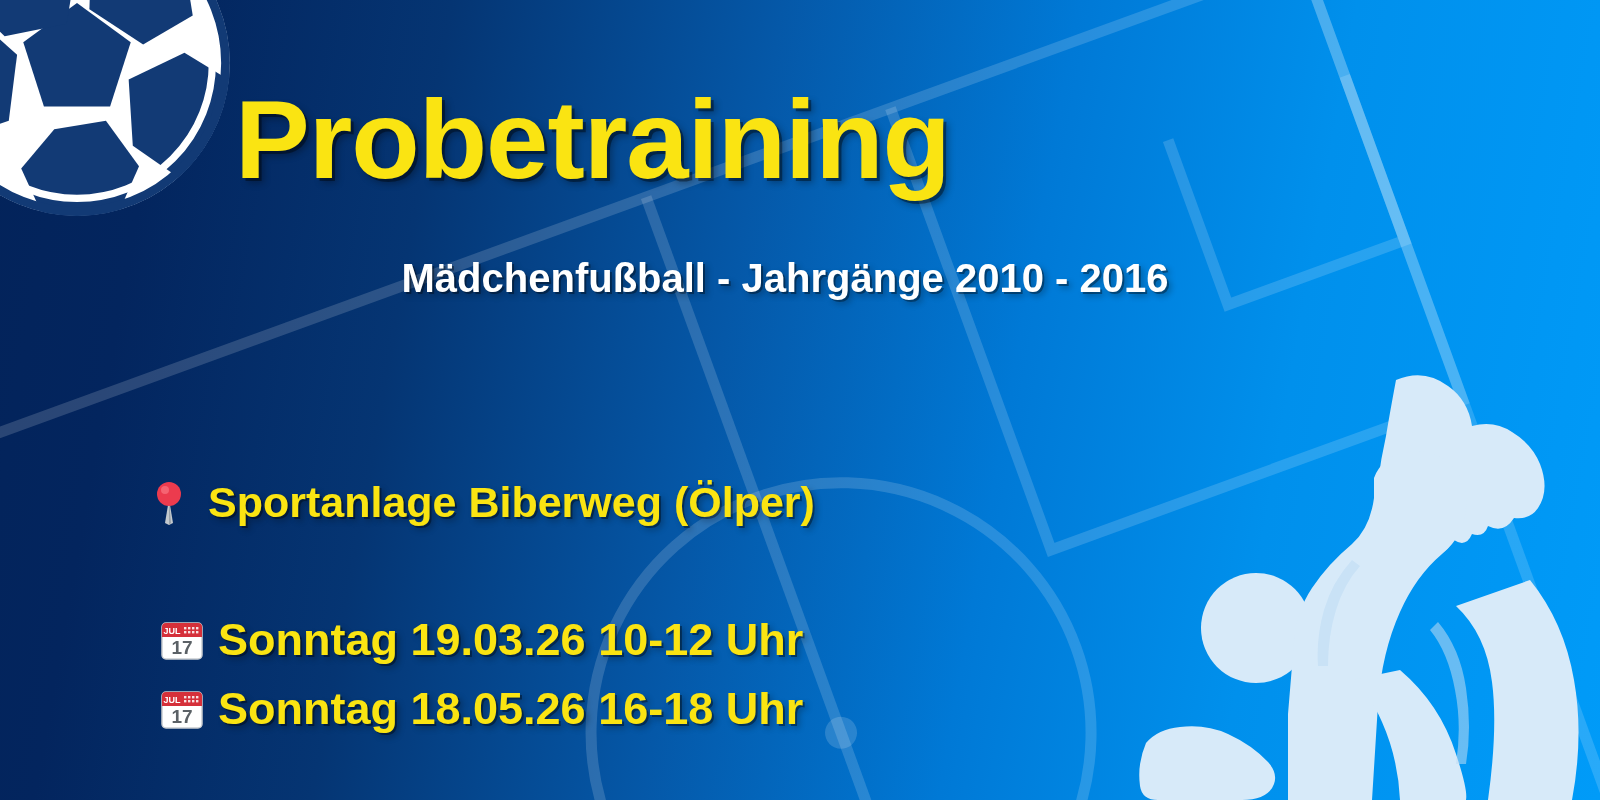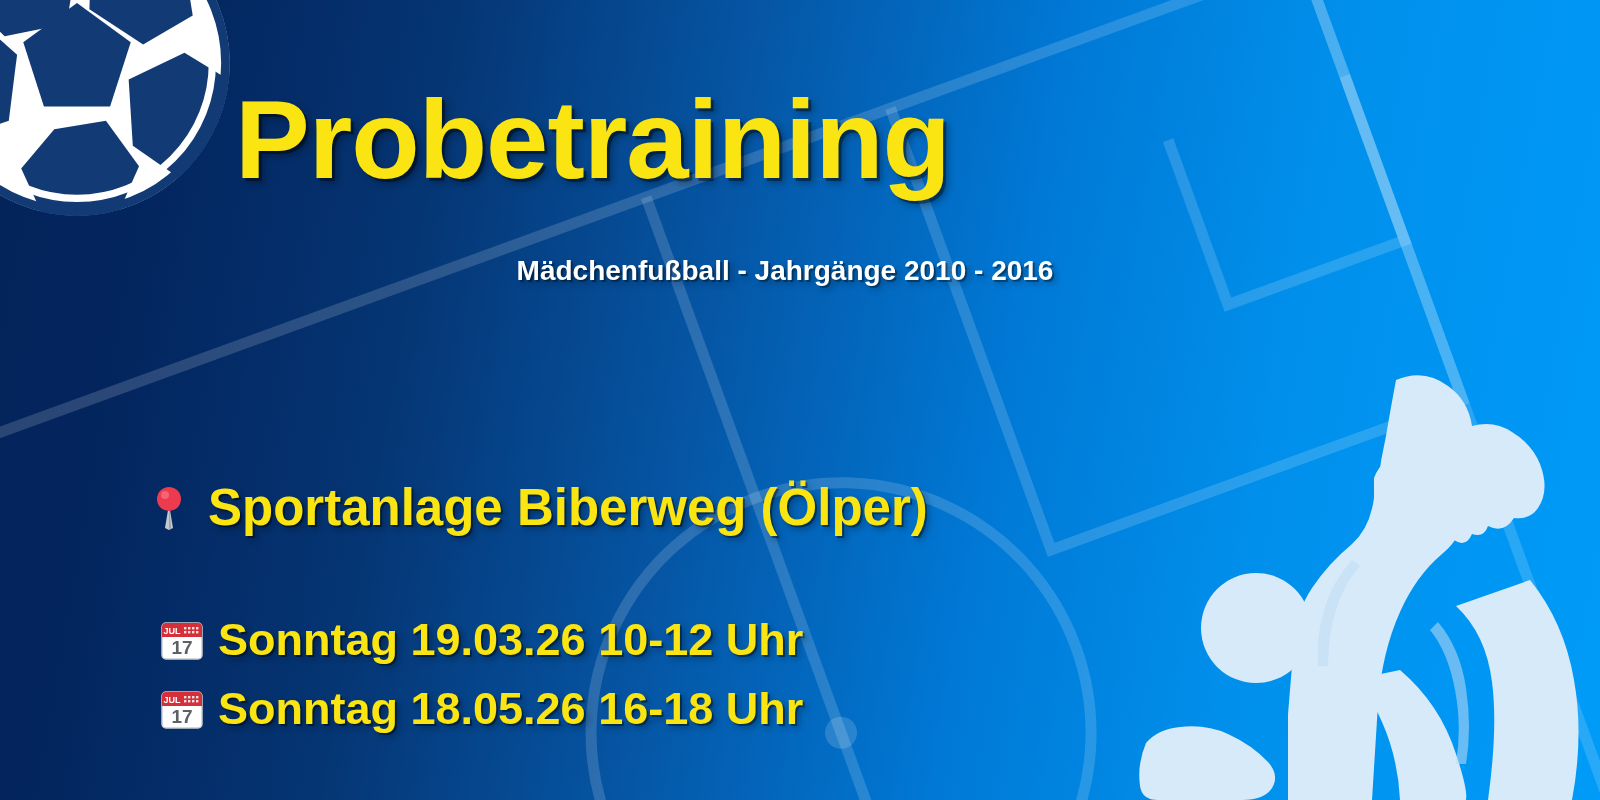--- a/index.html
+++ b/index.html
@@ -65,21 +65,21 @@
     letter-spacing: -1px;
     text-shadow: 3px 3px 0 rgba(0,0,0,0.38), 5px 5px 7px rgba(0,0,0,0.30);
     white-space: nowrap;
   }
   .subtitle {
     position: absolute;
     left: 0;
     top: 256px;
     width: 1570px;
     text-align: center;
-    font-size: 28px;
+    font-size: 40px;
     font-weight: bold;
     line-height: 1.1;
     color: #FFFFFF;
     letter-spacing: 0px;
     text-shadow: 2px 2px 0 rgba(0,0,0,0.35), 4px 4px 6px rgba(0,0,0,0.28);
     white-space: nowrap;
   }
 
   .info-line {
     position: absolute;
@@ -93,21 +93,21 @@
   .info-line .emoji {
     display: inline-block;
     flex: 0 0 auto;
     text-shadow: none;
     line-height: 1;
   }
 
   .venue-line {
     left: 154px;
     top: 478px;
-    font-size: 51px;
+    font-size: 43px;
   }
   .venue-line .emoji { width: 54px; font-size: 40px; }
 
   .date-line-1 {
     left: 160px;
     top: 614px;
     font-size: 45px;
   }
   .date-line-2 {
     left: 160px;

